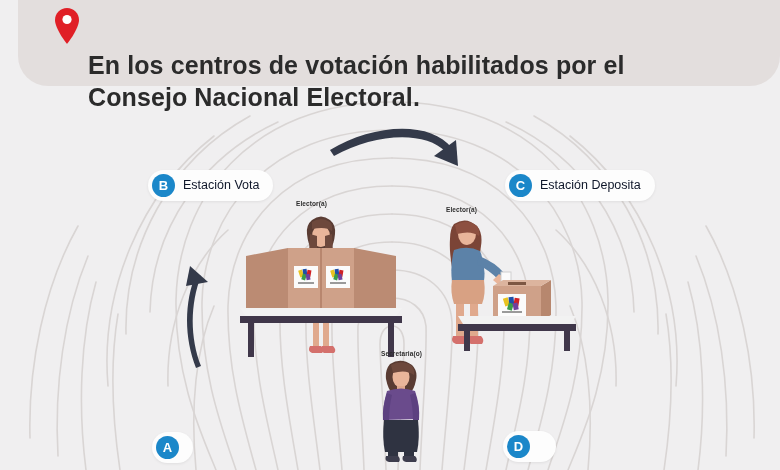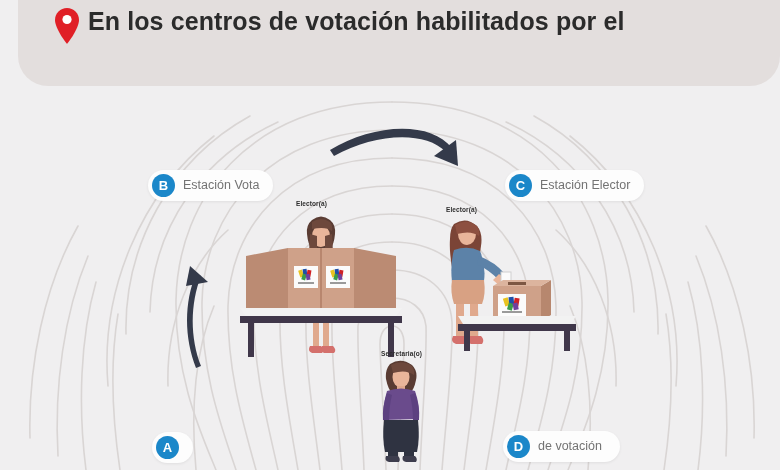--- a/index.html
+++ b/index.html
@@ -18,21 +18,21 @@
     border-bottom-left-radius:30px;border-bottom-right-radius:30px;
     box-sizing:border-box;
     padding:32px 20px 0 36px;
   }
   .header-row{display:flex;align-items:flex-start;gap:8px;}
   .pin-icon{flex:0 0 auto;margin-top:1px;}
   .header-text{
     font-size:25px;font-weight:bold;color:#2b2b2b;line-height:1.26;
     letter-spacing:.1px;max-width:660px;
   }
-  .header-text .l1{display:block;}
+  .header-text .l1{display:block;margin-top:44px;}
   .header-text .l2{display:block;}
 
   
   .fingerprint{position:absolute;left:0;top:86px;width:780px;height:384px;}
 
   
   .badge{
     position:absolute;display:flex;align-items:center;
     background:#fdfdfd;border-radius:20px;
     padding:4px 14px 4px 4px;
@@ -40,21 +40,21 @@
     white-space:nowrap;
   }
   .badge .dot{
     width:23px;height:23px;border-radius:50%;
     background:#1b87c9;color:#fff;
     font-size:13px;font-weight:bold;
     display:flex;align-items:center;justify-content:center;
     flex:0 0 auto;
   }
   .badge .btxt{
-    margin-left:8px;font-size:12.5px;color:#737373;
+    margin-left:8px;font-size:12.5px;color:#0f172a;
     line-height:1.18;font-weight:500;
   }
   .badge .btxt span{display:block;}
 
   #badge-b{left:148px;top:170px;}
   #badge-c{left:505px;top:170px;}
   #badge-a{left:152px;top:432px;}
   #badge-d{left:503px;top:431px;padding-right:18px;}
 
   
@@ -253,40 +253,40 @@
   <div class="badge" id="badge-b">
     <div class="dot">B</div>
     <div class="btxt">
       <span>Estación Vota</span>
     </div>
   </div>
 
   <div class="badge" id="badge-c">
     <div class="dot">C</div>
     <div class="btxt">
-      <span>Estación Elector</span>
+      <span>Estación Deposita</span>
     </div>
   </div>
 
   <div class="badge" id="badge-a">
     <div class="dot">A</div>
   </div>
 
   <div class="badge" id="badge-d">
     <div class="dot">D</div>
     <div class="btxt">
-      <span>de votación</span>
     </div>
   </div>
 
   <div class="header-card">
     <div class="header-row">
       <svg class="pin-icon" width="26" height="38" viewBox="0 0 26 38">
         <path d="M13 1 C6.4 1 1 6.4 1 13 C1 22 13 37 13 37 C13 37 25 22 25 13 C25 6.4 19.6 1 13 1Z" fill="#e01f26"></path>
         <circle cx="13" cy="12.5" r="4.6" fill="#ffffff"></circle>
       </svg>
       <div class="header-text">
         <span class="l1">En los centros de votación habilitados por el</span>
+        <span class="l2">Consejo Nacional Electoral.</span>
       </div>
     </div>
   </div>
 
 </div>
 
 </body></html>

